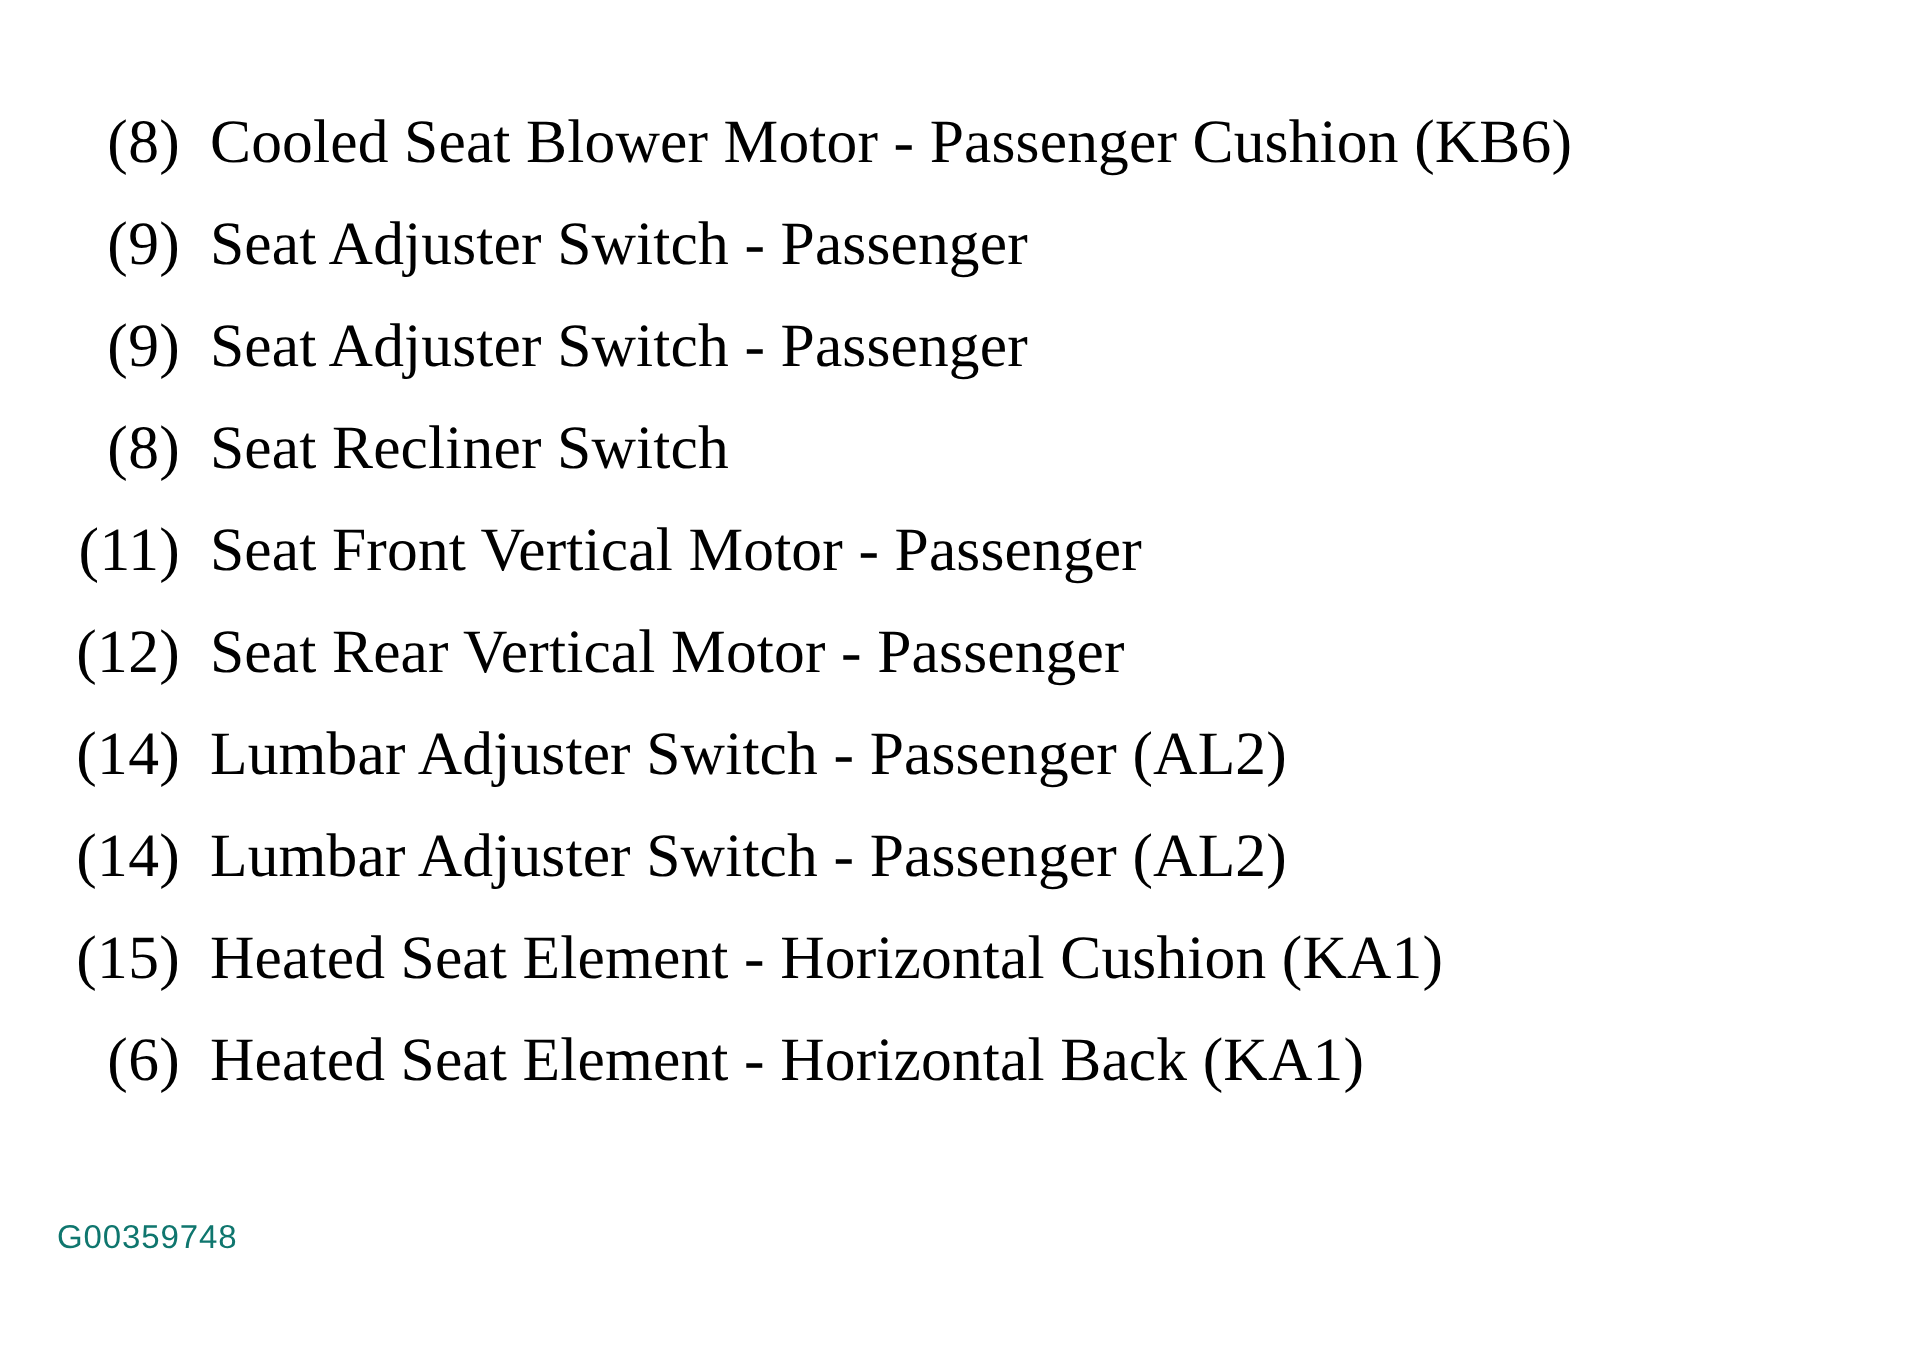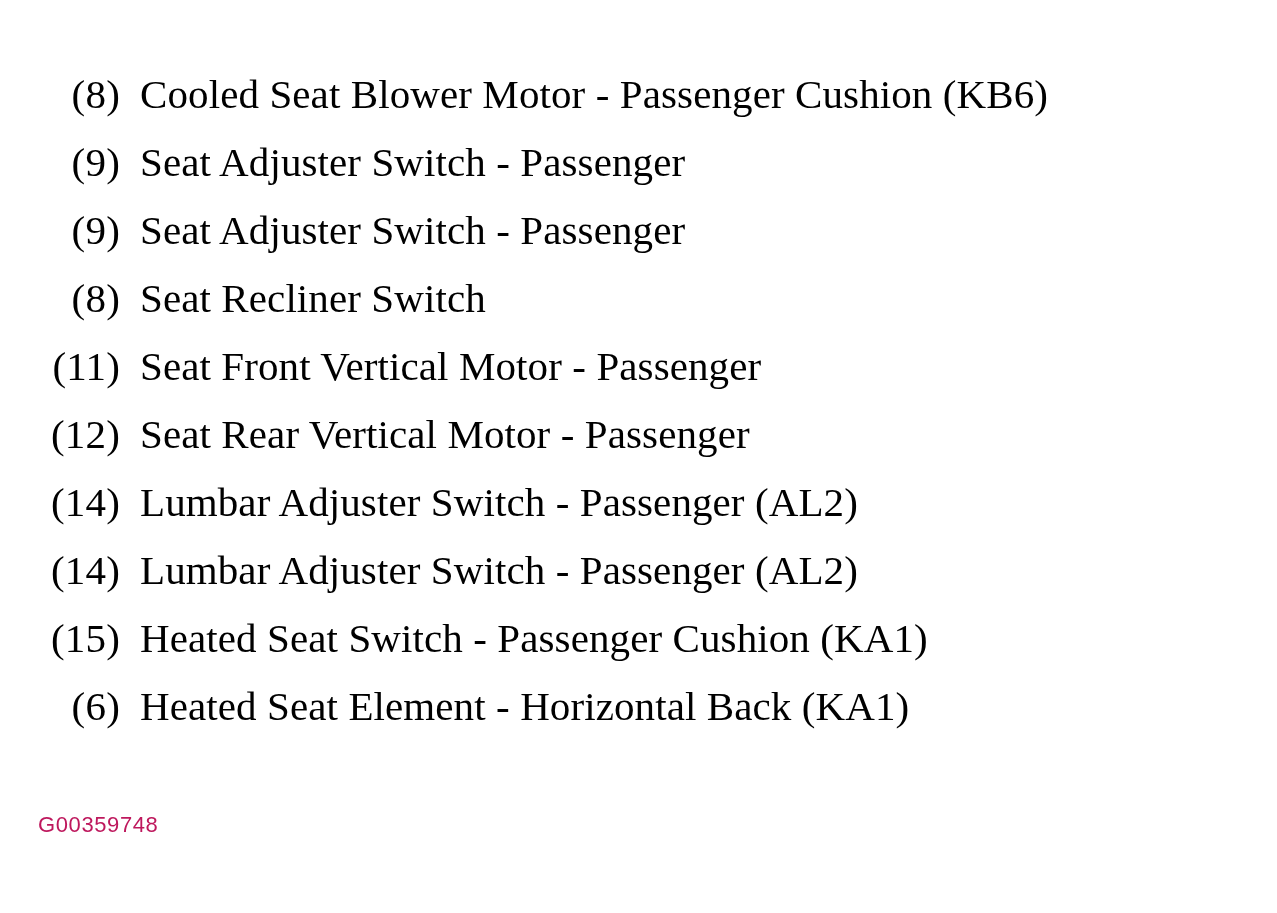--- a/index.html
+++ b/index.html
@@ -60,21 +60,21 @@
     letter-spacing: 0.1px;
   }
 
   .figure-code {
     position: absolute;
     left: 38px;
     top: 812px;
     font-family: "Liberation Sans", "DejaVu Sans", sans-serif;
     font-size: 22px;
     letter-spacing: 0.6px;
-    color: #be185d;
+    color: #0f766e;
     white-space: nowrap;
   }
 </style>
 </head>
 <body>
 
 <div class="page">
 
   <ul class="locator-list">
 
@@ -114,21 +114,21 @@
       <span class="item-label">Lumbar Adjuster Switch - Passenger (AL2)</span>
     </li>
 
     <li class="locator-row">
       <span class="item-number">(14)</span>
       <span class="item-label">Lumbar Adjuster Switch - Passenger (AL2)</span>
     </li>
 
     <li class="locator-row">
       <span class="item-number">(15)</span>
-      <span class="item-label">Heated Seat Switch - Passenger Cushion (KA1)</span>
+      <span class="item-label">Heated Seat Element - Horizontal Cushion (KA1)</span>
     </li>
 
     <li class="locator-row">
       <span class="item-number">(6)</span>
       <span class="item-label">Heated Seat Element - Horizontal Back (KA1)</span>
     </li>
 
   </ul>
 
   <div class="figure-code">G00359748</div>

